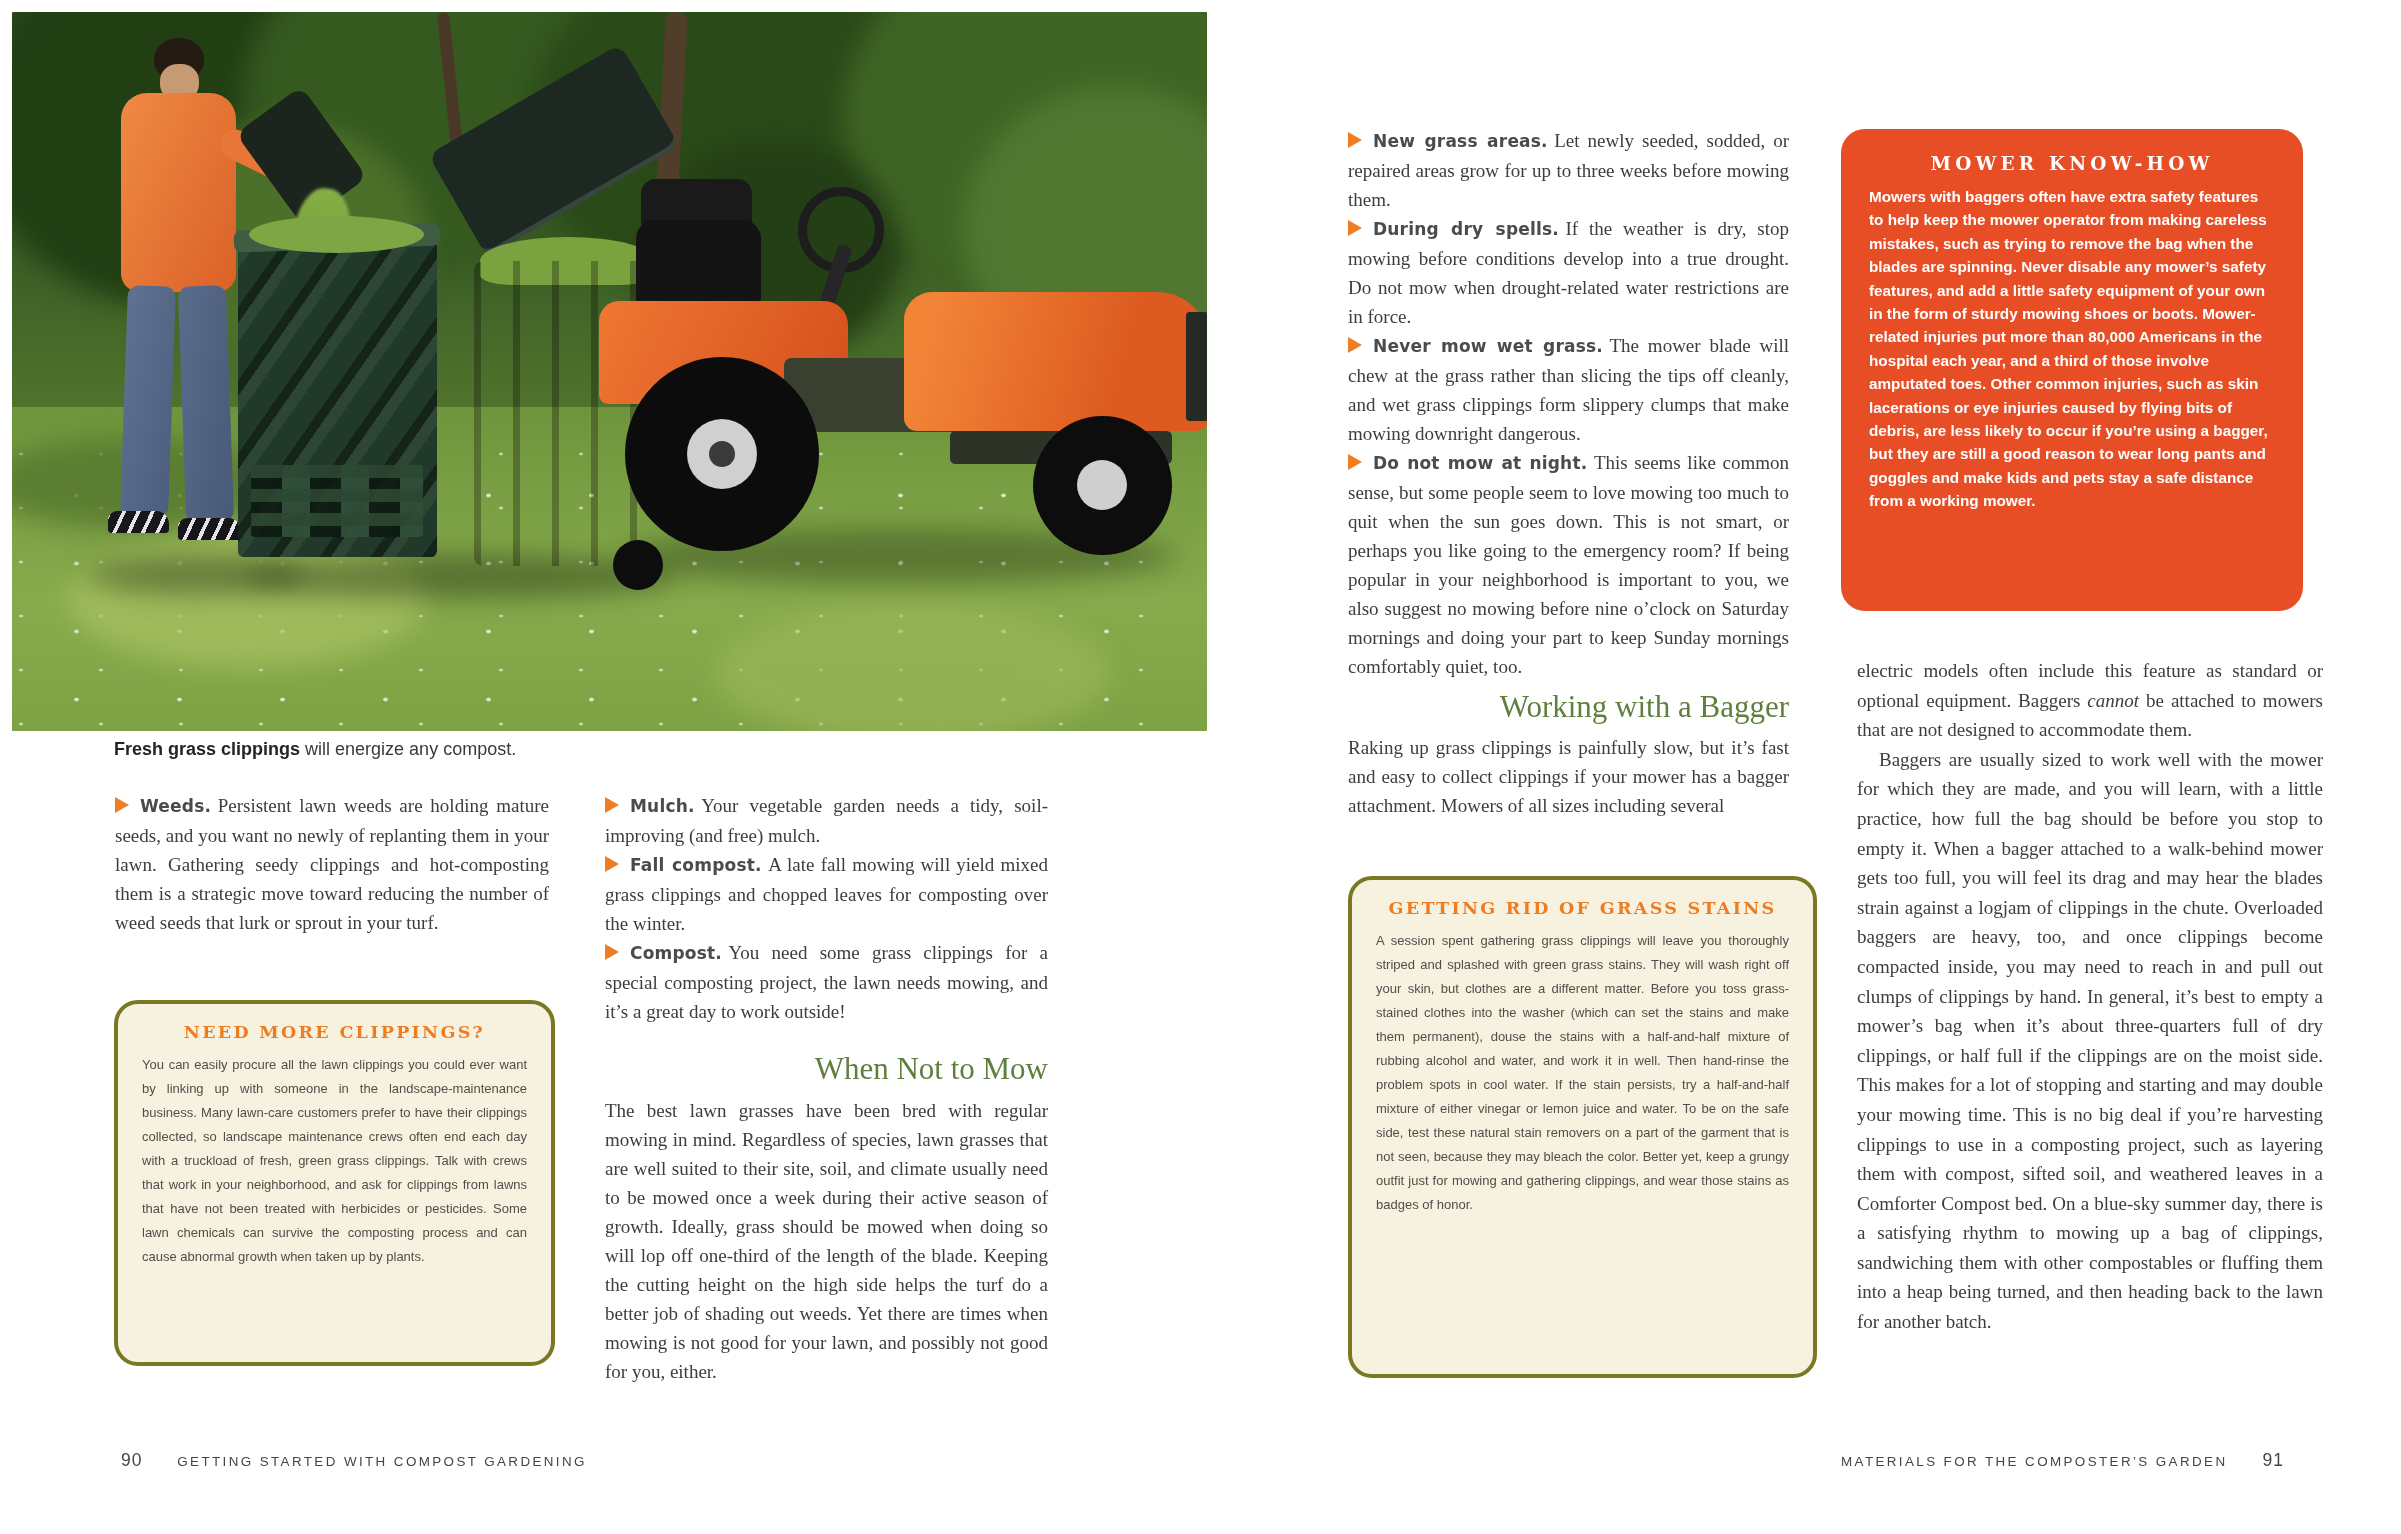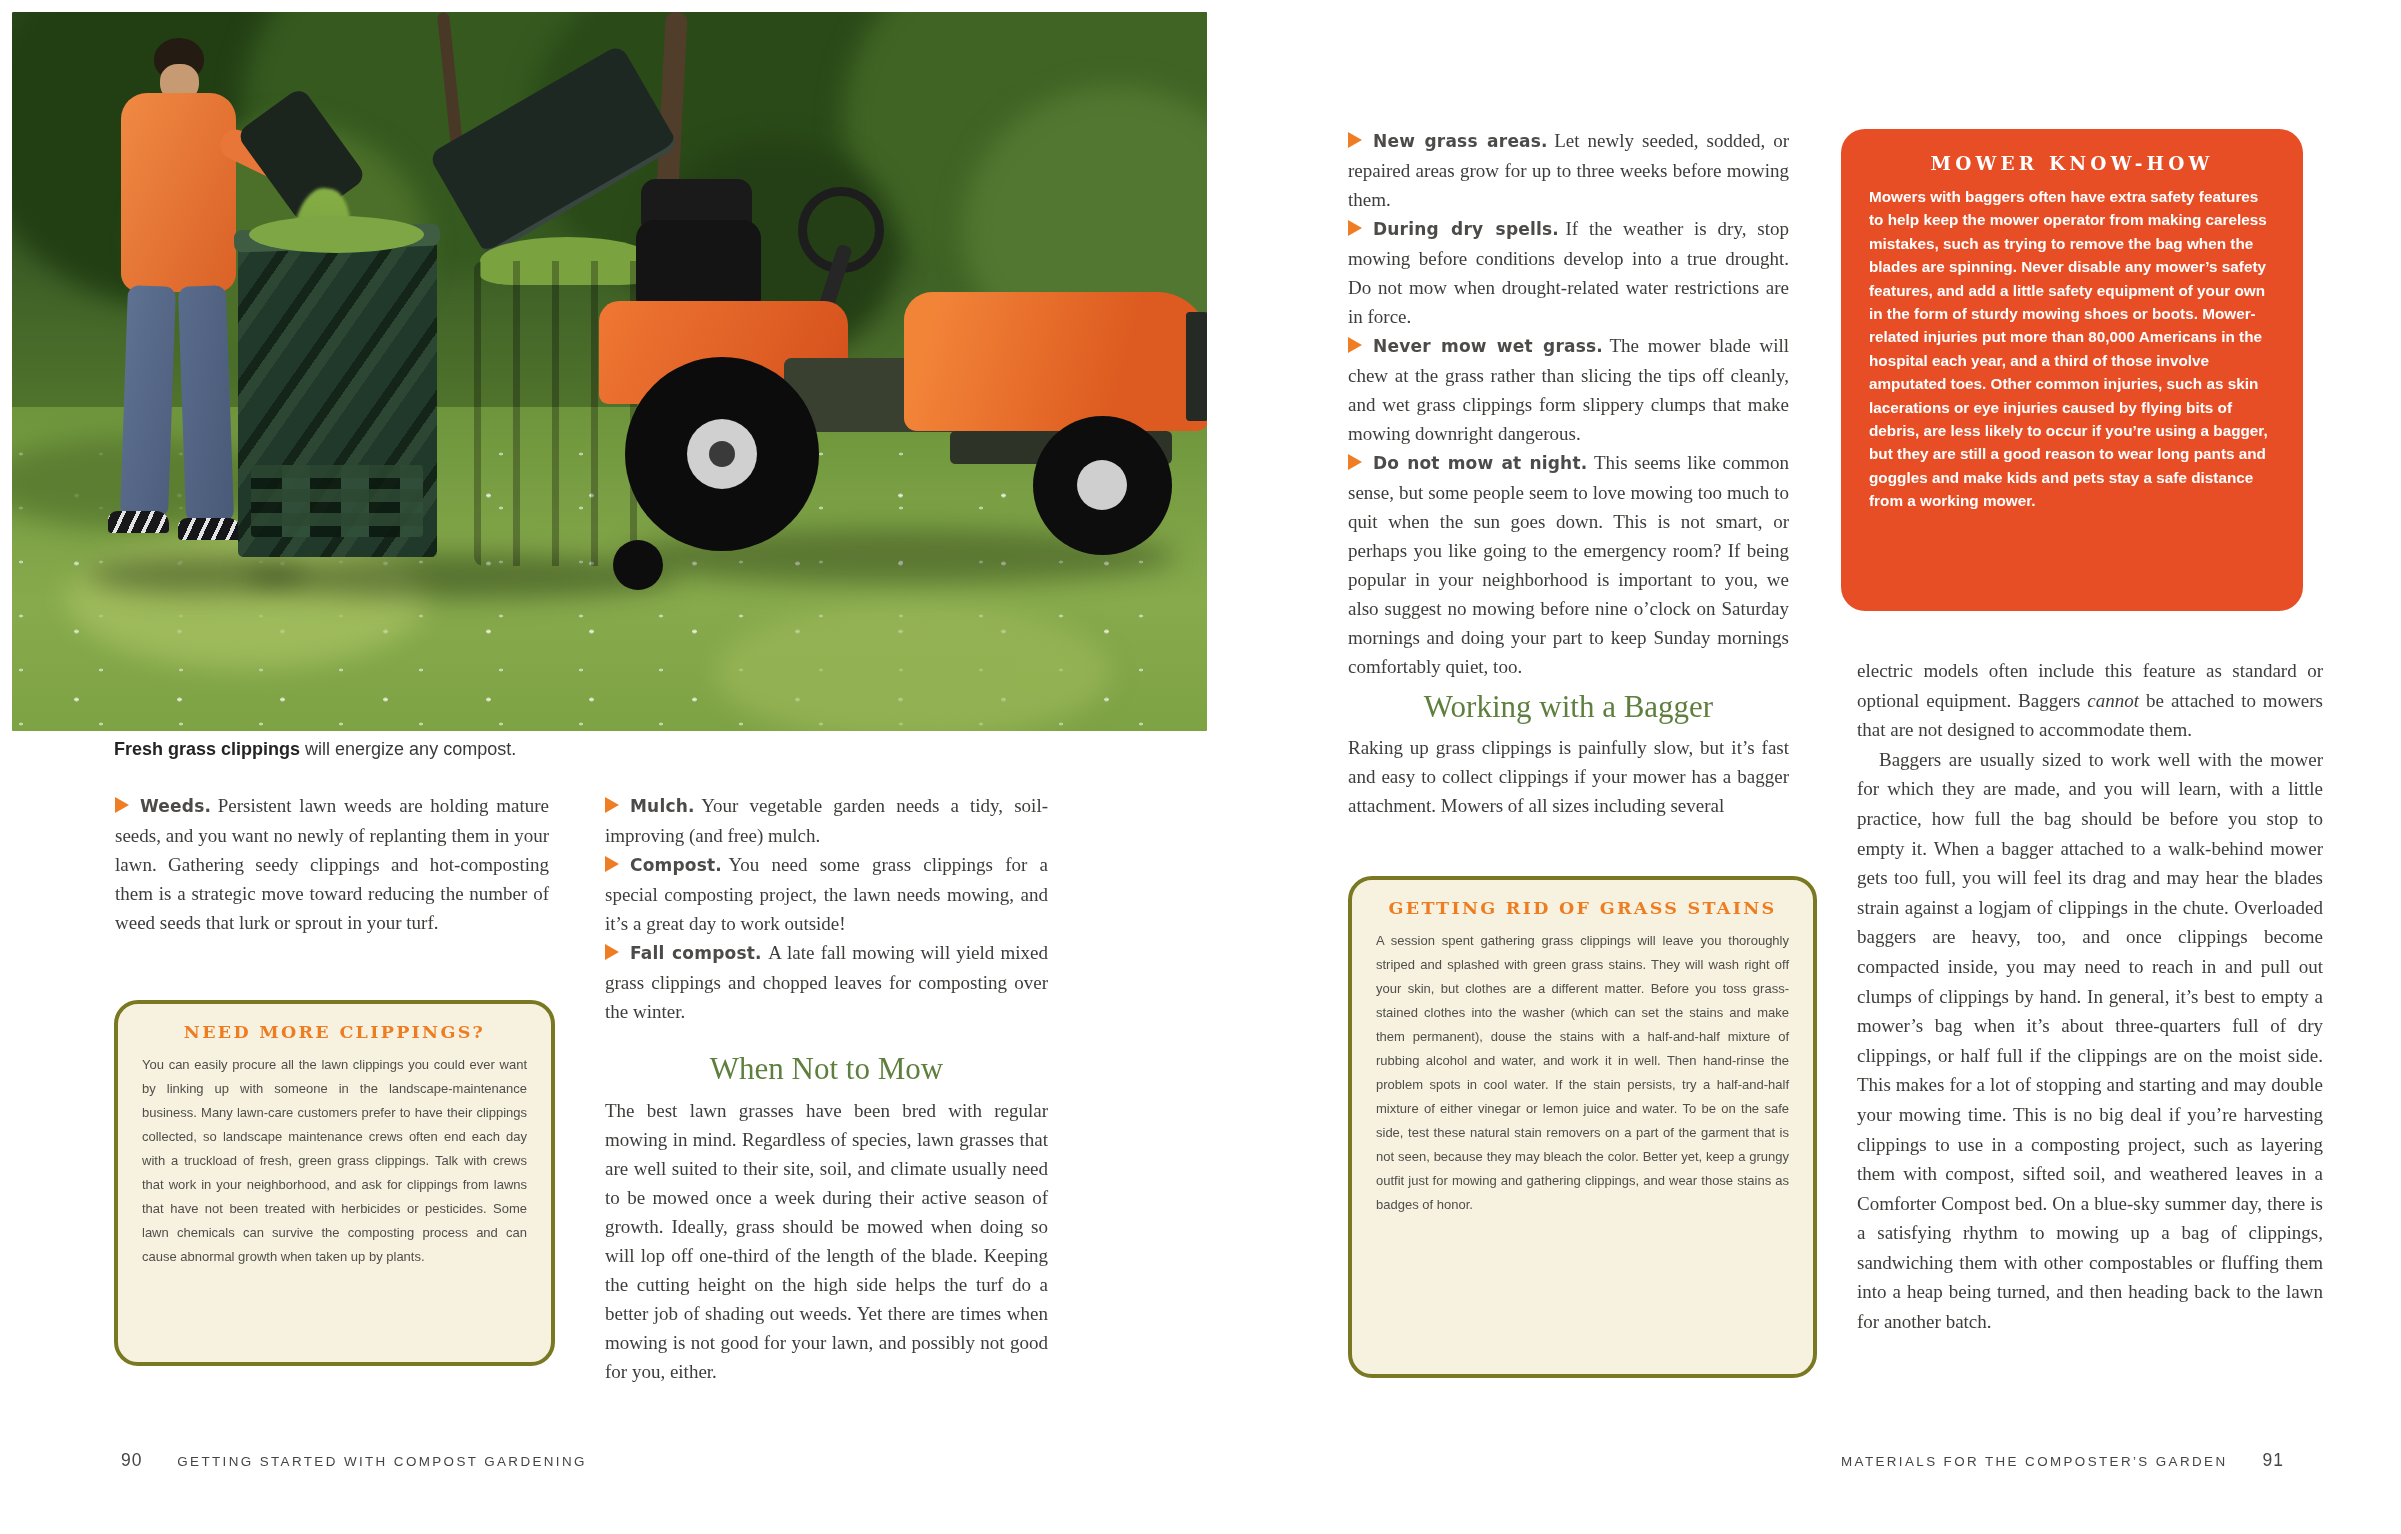--- a/index.html
+++ b/index.html
@@ -15,21 +15,21 @@
     display:inline-block; width:0; height:0;
     border-left:14px solid #ef7d23; border-top:8.3px solid transparent; border-bottom:8.3px solid transparent;
     margin-right:11px; transform:translateY(0.9px);
   }
   .lead {
     font-family:"DejaVu Sans", sans-serif; font-weight:bold; color:#4c4b49;
     font-size:17px; letter-spacing:0.2px; margin-right:6.5px;
   }
   .green-head {
     font-family:"Liberation Serif", serif; font-weight:normal; color:#5e7f3d;
-    font-size:31px; line-height:37px; text-align:center; margin:24px 0 9.2px 0;
+    font-size:31px; line-height:37px; text-align:right; margin:24px 0 9.2px 0;
   }
   .col-left1  { left:115px;  top:791px; width:434px; }
   .col-left2  { left:605px;  top:791px; width:443px; }
   .col-right1 { left:1348px; top:126px; width:441px; }
   .col-right1 .green-head { margin:7.4px 0 7.4px 0; }
   .col-right2 { left:1841px; top:656px; width:466px; line-height:29.6px;margin-left:16px; }
   .indent { text-indent:22px; }
 
   
   .callout {
@@ -162,24 +162,24 @@
   <div class="callout callout-clippings">
     <h3>NEED MORE CLIPPINGS?</h3>
     <div class="cbody">You can easily procure all the lawn clippings you could ever want by linking up with someone in the landscape-maintenance business. Many lawn-care customers prefer to have their clippings collected, so landscape maintenance crews often end each day with a truckload of fresh, green grass clippings. Talk with crews that work in your neighborhood, and ask for clippings from lawns that have not been treated with herbicides or pesticides. Some lawn chemicals can survive the composting process and can cause abnormal growth when taken up by plants.</div>
   </div>
 
   <div class="serif-col col-left2">
     <p class="bullet">
       <span class="tri"></span><b class="lead">Mulch.</b><span>Your vegetable garden needs a tidy, soil-improving (and free) mulch.</span>
     </p>
     <p class="bullet">
+      <span class="tri"></span><b class="lead">Fall compost.</b><span>A late fall mowing will yield mixed grass clippings and chopped leaves for composting over the winter.</span>
+    </p>
+    <p class="bullet">
       <span class="tri"></span><b class="lead">Compost.</b><span>You need some grass clippings for a special composting project, the lawn needs mowing, and it’s a great day to work outside!</span>
-    </p>
-    <p class="bullet">
-      <span class="tri"></span><b class="lead">Fall compost.</b><span>A late fall mowing will yield mixed grass clippings and chopped leaves for composting over the winter.</span>
     </p>
     <h2 class="green-head">When Not to Mow</h2>
     <p>The best lawn grasses have been bred with regular mowing in mind. Regardless of species, lawn grasses that are well suited to their site, soil, and climate usually need to be mowed once a week during their active season of growth. Ideally, grass should be mowed when doing so will lop off one-third of the length of the blade. Keeping the cutting height on the high side helps the turf do a better job of shading out weeds. Yet there are times when mowing is not good for your lawn, and possibly not good for you, either.</p>
   </div>
 
   <div class="footer footer-left">
     <span class="pagenum">90</span>
     <span class="foot-label">GETTING STARTED WITH COMPOST GARDENING</span>
   </div>
 

